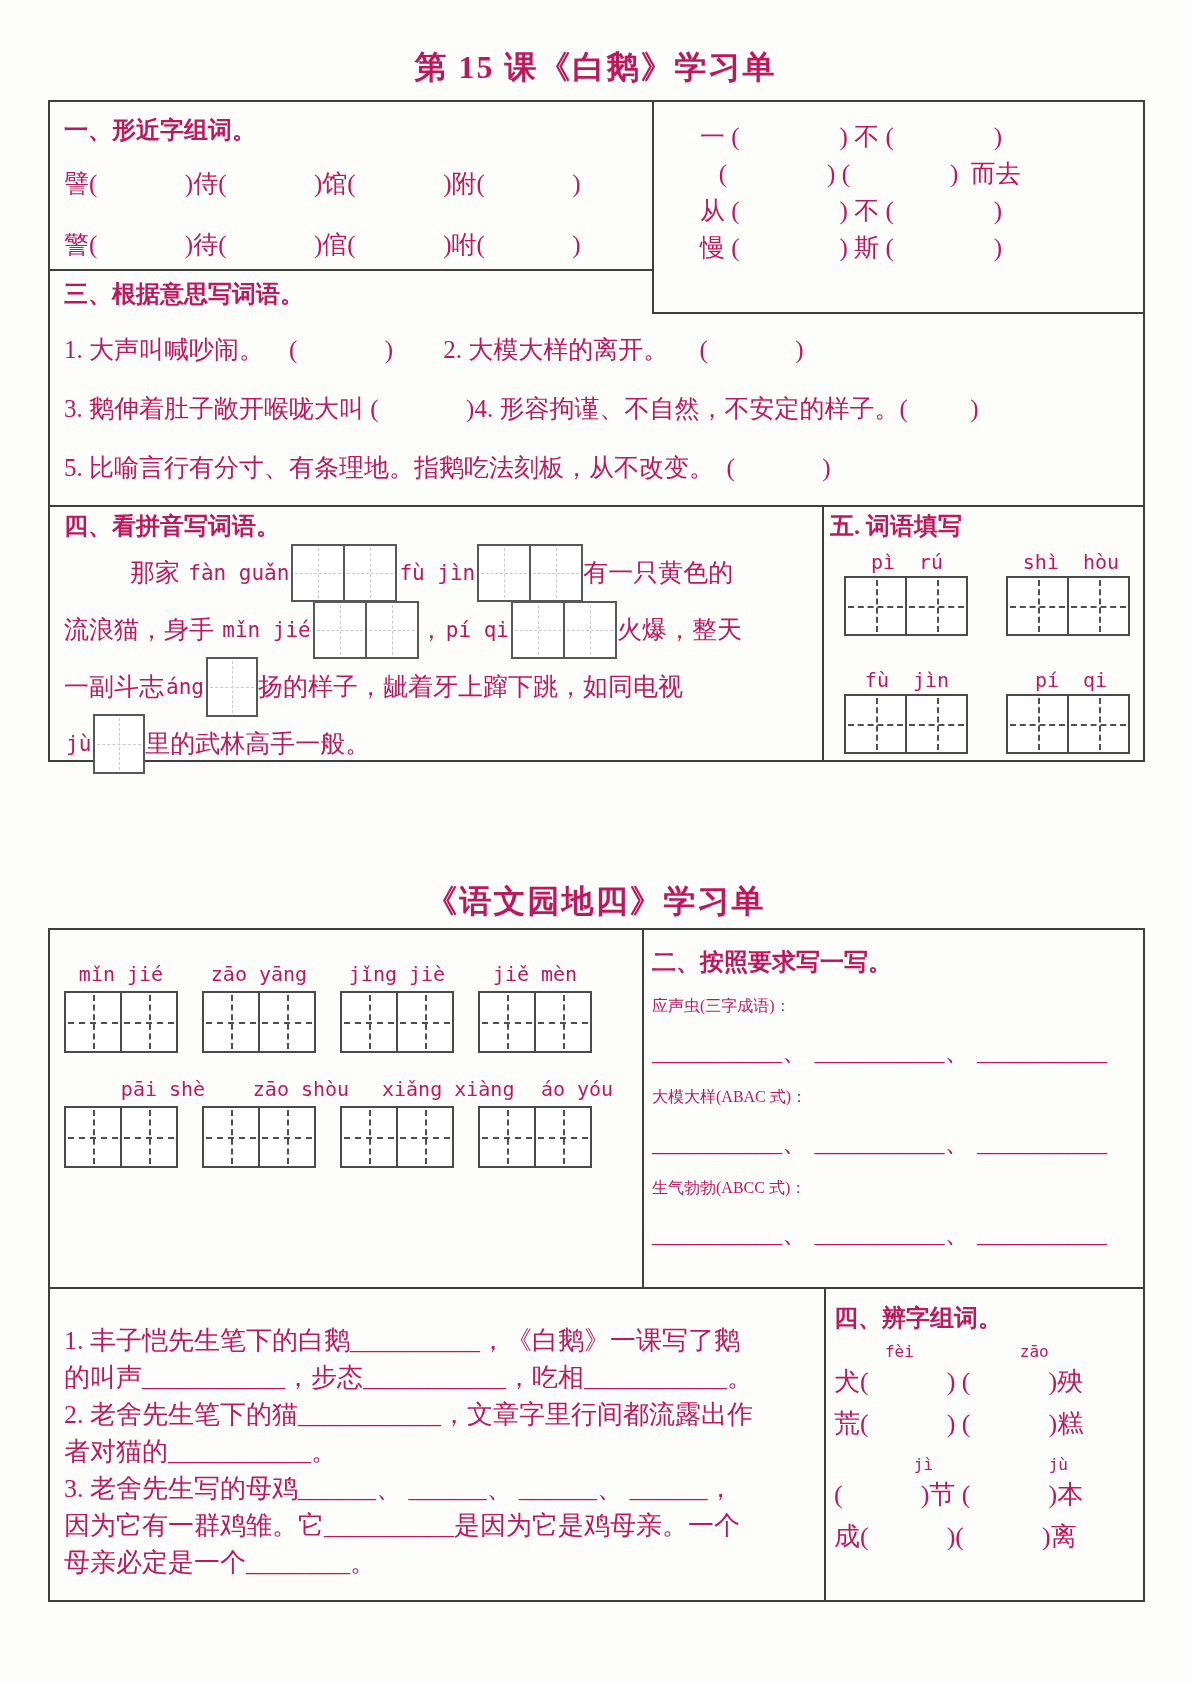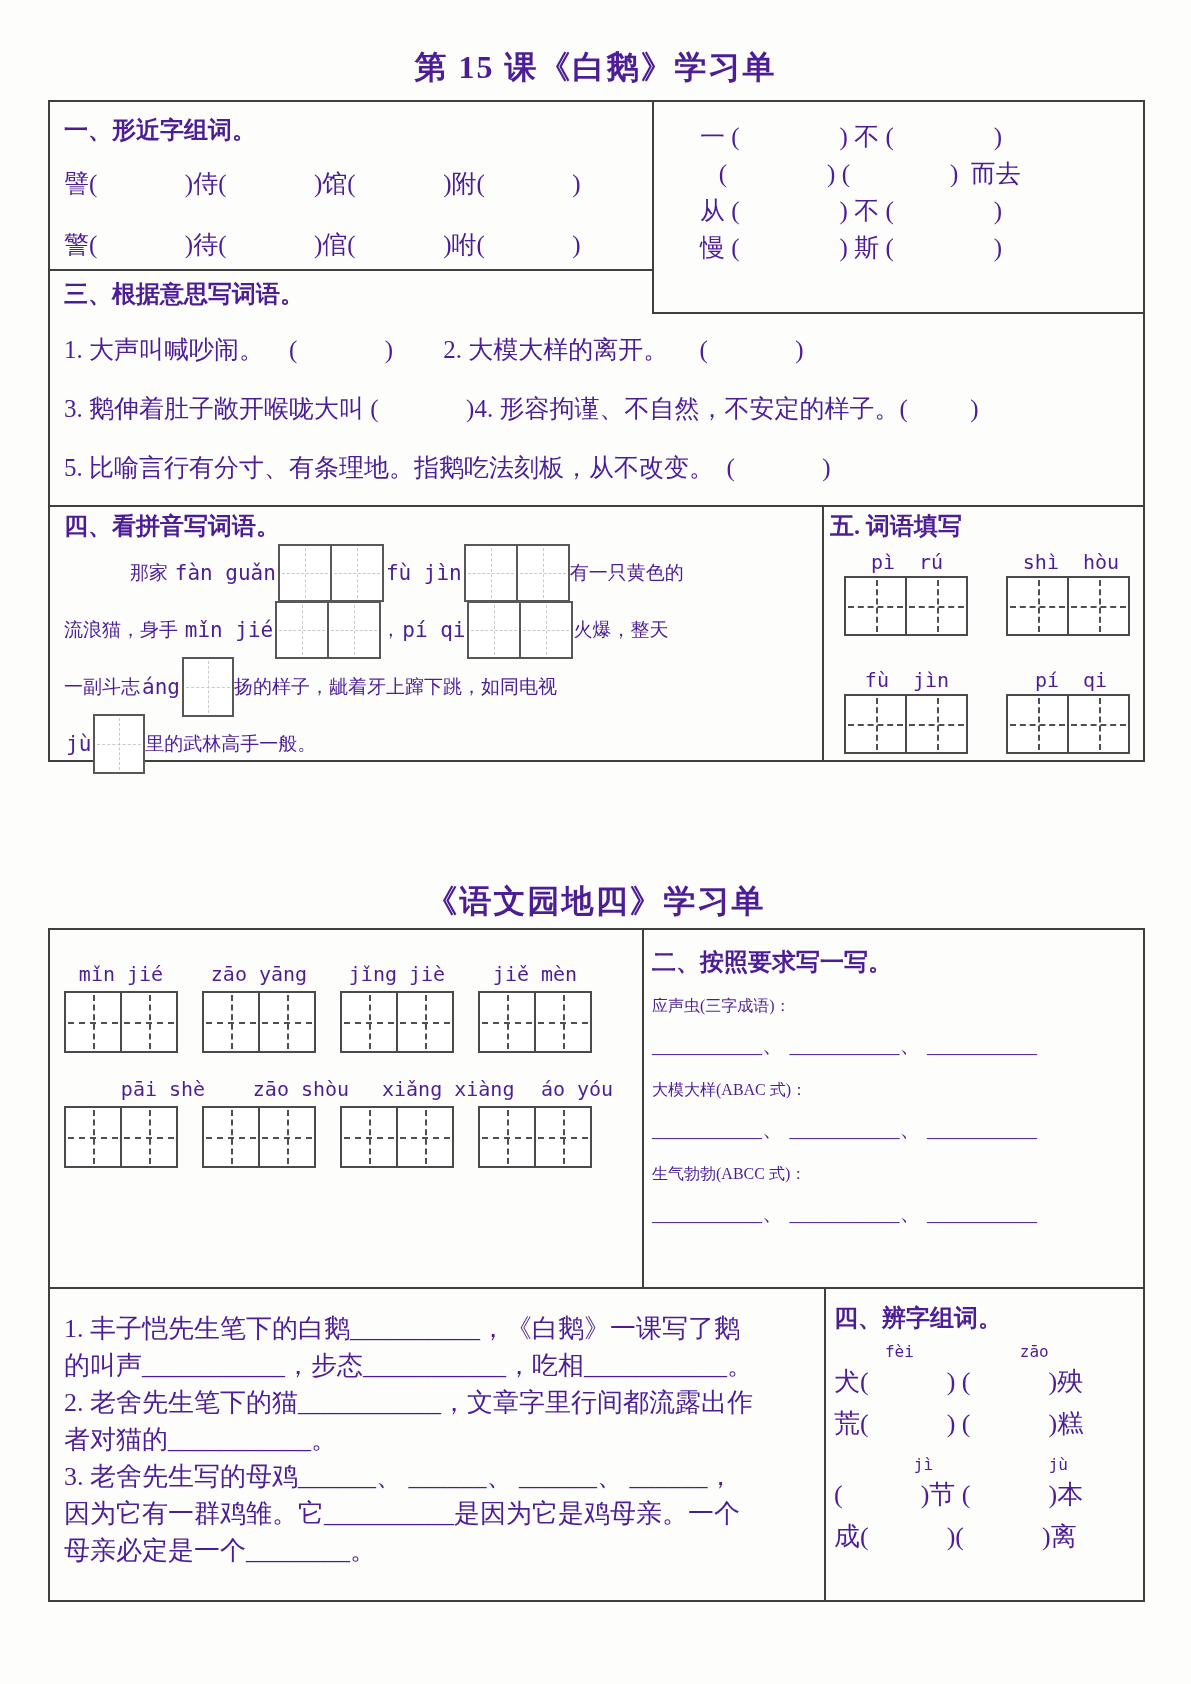--- a/index.html
+++ b/index.html
@@ -1,31 +1,31 @@
 <!DOCTYPE html>
 <html><head>
 <meta charset="utf-8">
 <style>
   html,body{margin:0;padding:0;background:#e8e8e8;}
   .page{position:relative;width:1191px;height:1684px;background:#fdfdfc;margin:0 auto;
-        font-family:"Liberation Serif","DejaVu Serif",serif;color:#4c1d95;overflow:hidden;}
+        font-family:"Liberation Serif","DejaVu Serif",serif;color:#be185d;overflow:hidden;}
   .title{position:absolute;left:0;width:100%;text-align:center;font-size:32px;font-weight:bold;letter-spacing:2px;}
   .sheet{position:absolute;left:48px;width:1093px;border:2px solid #3f3f3f;background:transparent;}
   .vl,.hl{position:absolute;background:#3f3f3f;}
   .vl{width:2px;}
   .hl{height:2px;}
   .blk{position:absolute;}
   .h{font-size:24px;font-weight:bold;white-space:pre;}
   .pre{white-space:pre;font-size:25px;line-height:32px;}
   .row-s1{margin-top:22px;}
   .s2line{margin-top:9px;line-height:28px;}
   .s3row1{margin-top:24px;}
   .s3row{margin-top:27px;}
   .s4line{display:flex;align-items:center;height:57px;white-space:pre;}
-  .zh{font-size:19px;white-space:pre;}
+  .zh{font-size:25px;white-space:pre;}
   .py{font-family:"DejaVu Sans Mono",monospace;font-size:21px;white-space:pre;padding:0 2px;}
   
   .tzg{display:inline-flex;border:2px solid #4a4a4a;background:#fff;flex:none;}
   .tzg .cell{position:relative;}
   .tzg .cell + .cell{border-left:2px solid #4a4a4a;}
   .tzg .cell::before{content:"";position:absolute;left:2px;right:2px;top:50%;border-top:1px dashed #999;}
   .tzg .cell::after{content:"";position:absolute;top:2px;bottom:2px;left:50%;border-left:1px dashed #999;}
   .tzg.light .cell::before{border-top:1px dashed #c9c9c9;}
   .tzg.light .cell::after{border-left:1px dashed #c9c9c9;}
   .tzg.light{border-color:#585858;}
@@ -33,21 +33,21 @@
   .boxw .cell{width:50px;height:54px;}
   .box1 .cell{width:48px;height:56px;}
   .tzg.dark .cell::before{border-top:2px dashed #4f4f4f;}
   .tzg.dark .cell::after{border-left:2px dashed #4f4f4f;}
   .g5 .cell{width:59px;height:56px;}
   .g1 .cell{width:54px;height:58px;}
   .gridrow{display:flex;}
   .pyrow{display:flex;font-family:"DejaVu Sans Mono",monospace;font-size:20px;}
   .pyrow span{display:inline-block;text-align:center;white-space:pre;}
   .w2s2-label{font-size:16px;margin-top:11px;line-height:34px;white-space:pre;}
-  .w2s2-blank{font-size:22px;margin-top:5px;line-height:34px;white-space:pre;letter-spacing:0;}
+  .w2s2-blank{font-size:26px;margin-top:12px;line-height:34px;white-space:pre;letter-spacing:0;}
   .w2s3-line{font-size:26px;line-height:37px;white-space:pre;}
   .w2s4-py{font-family:"DejaVu Sans Mono",monospace;font-size:16px;white-space:pre;}
   .w2s4-row{font-size:26px;line-height:42px;white-space:pre;}
 </style>
 </head>
 <body>
 
 <div class="page">
 
   <div class="title" style="top:46px;">第 15 课《白鹅》学习单</div>
@@ -194,21 +194,21 @@
       <div class="h">二、按照要求写一写。</div>
       <div class="w2s2-label">应声虫(三字成语)：</div>
       <div class="w2s2-blank">__________、 __________、 __________</div>
       <div class="w2s2-label">大模大样(ABAC 式)：</div>
       <div class="w2s2-blank">__________、 __________、 __________</div>
       <div class="w2s2-label">生气勃勃(ABCC 式)：</div>
       <div class="w2s2-blank">__________、 __________、 __________</div>
     </div>
 
     <div class="blk" style="left:14px;top:372px;width:756px;">
-      <div style="margin-top:8px;">
+      <div style="margin-top:20px;">
         <div class="w2s3-line">1. 丰子恺先生笔下的白鹅__________，《白鹅》一课写了鹅</div>
         <div class="w2s3-line">的叫声___________，步态___________，吃相___________。</div>
         <div class="w2s3-line">2. 老舍先生笔下的猫___________，文章字里行间都流露出作</div>
         <div class="w2s3-line">者对猫的___________。</div>
         <div class="w2s3-line">3. 老舍先生写的母鸡______、 ______、 ______、 ______，</div>
         <div class="w2s3-line">因为它有一群鸡雏。它__________是因为它是鸡母亲。一个</div>
         <div class="w2s3-line">母亲必定是一个________。</div>
       </div>
     </div>
 

